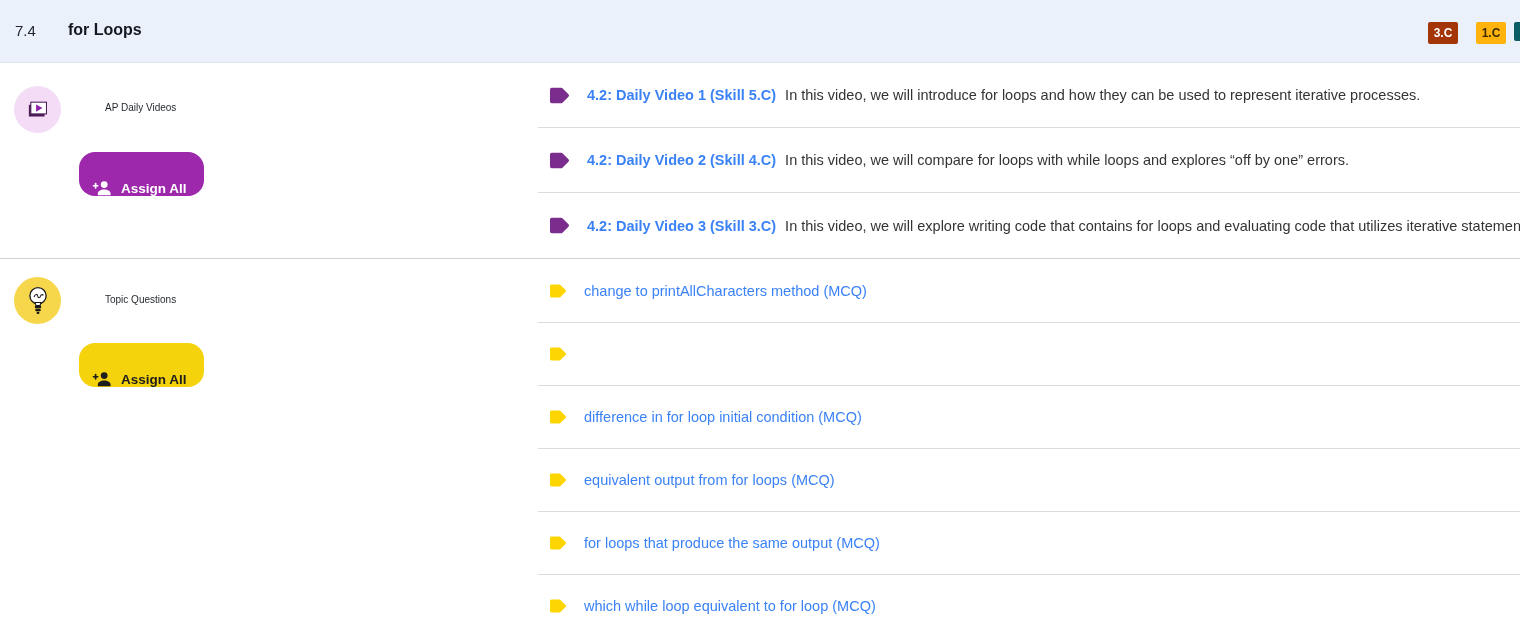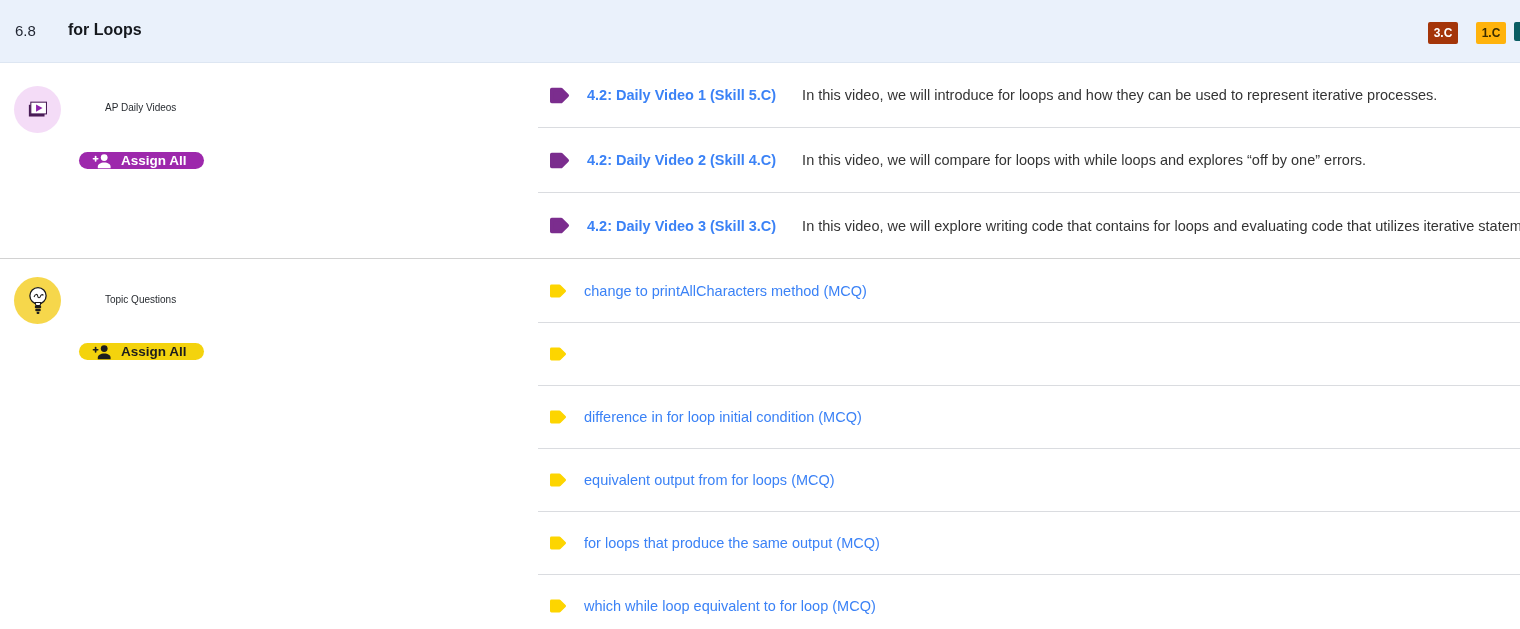--- a/index.html
+++ b/index.html
@@ -22,41 +22,41 @@
   .section-questions{top:260px;height:369px;}
 
   .left-col{position:absolute;left:0;top:0;width:538px;height:100%;}
   .section-icon{position:absolute;left:14px;width:47px;height:47px;border-radius:50%;display:flex;align-items:center;justify-content:center;}
   .icon-videos{top:23px;background:#F4DCF7;}
   .icon-questions{top:17px;background:#F6D74B;}
   .section-title{position:absolute;left:91px;font-size:10px;color:#272b30;margin-left:14px;}
   .title-videos{top:39px;}
   .title-questions{top:34px;}
 
-  .assign-btn{position:absolute;left:79px;height:17px;border:none;border-radius:16px;display:flex;align-items:center;gap:9px;padding:0 17px 0 13px;font-size:13.5px;font-weight:bold;font-family:inherit;cursor:pointer;}
+  .assign-btn{position:absolute;left:79px;height:44px;border:none;border-radius:16px;display:flex;align-items:flex-end;gap:9px;padding:0 17px 0 13px;font-size:13.5px;font-weight:bold;font-family:inherit;cursor:pointer;}
   .assign-purple{top:89px;background:#9D28AC;color:#ffffff;}
   .assign-yellow{top:83px;background:#F4D30D;color:#1d1d1d;}
 
   .rows{position:absolute;left:538px;right:0;top:0;display:flex;flex-direction:column;}
   .row{display:flex;align-items:center;padding-left:10px;box-sizing:border-box;background:#ffffff;}
   .video-row{height:65px;border-bottom:1px solid #dadce0;}
   .video-row:last-child{border-bottom:none;}
   .question-row{height:63px;border-bottom:1px solid #dadce0;}
   .tag{display:flex;align-items:center;margin-right:16px;flex:0 0 auto;}
   .row-title{font-size:14.5px;color:#3b82f6;white-space:nowrap;cursor:pointer;}
   .video-row .row-title{font-weight:bold;}
-  .row-desc{font-size:14.5px;color:#343434;margin-left:26px;white-space:nowrap;}
+  .row-desc{font-size:14.5px;color:#343434;margin-left:9px;white-space:nowrap;}
 </style>
 </head>
 <body>
 
 <div class="page">
 
   <div class="header">
-    <span class="header-number">6.8</span>
+    <span class="header-number">7.4</span>
     <span class="header-title">for Loops</span>
     <div class="badges">
       <span class="badge badge-3c">3.C</span>
       <span class="badge badge-4c">1.C</span>
     </div>
     <span class="badge-partial"></span>
   </div>
 
   <div class="section section-videos">
     <div class="left-col">

